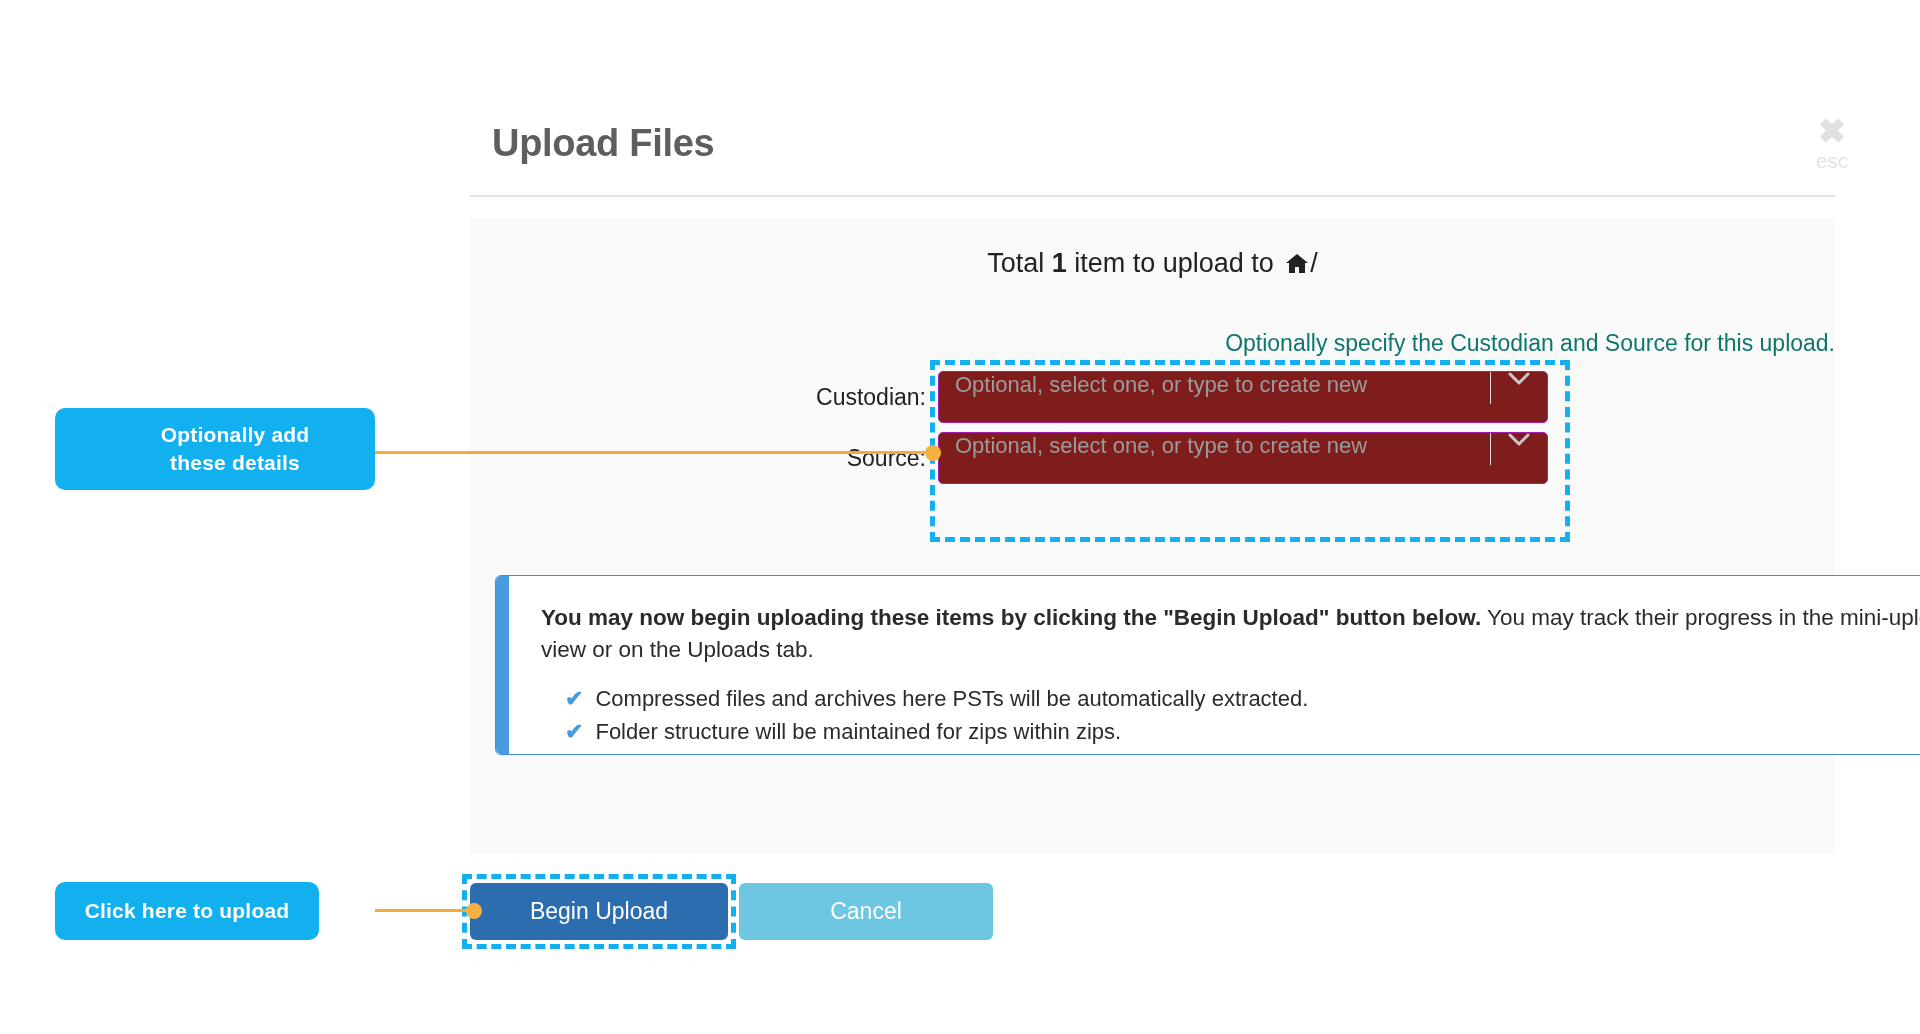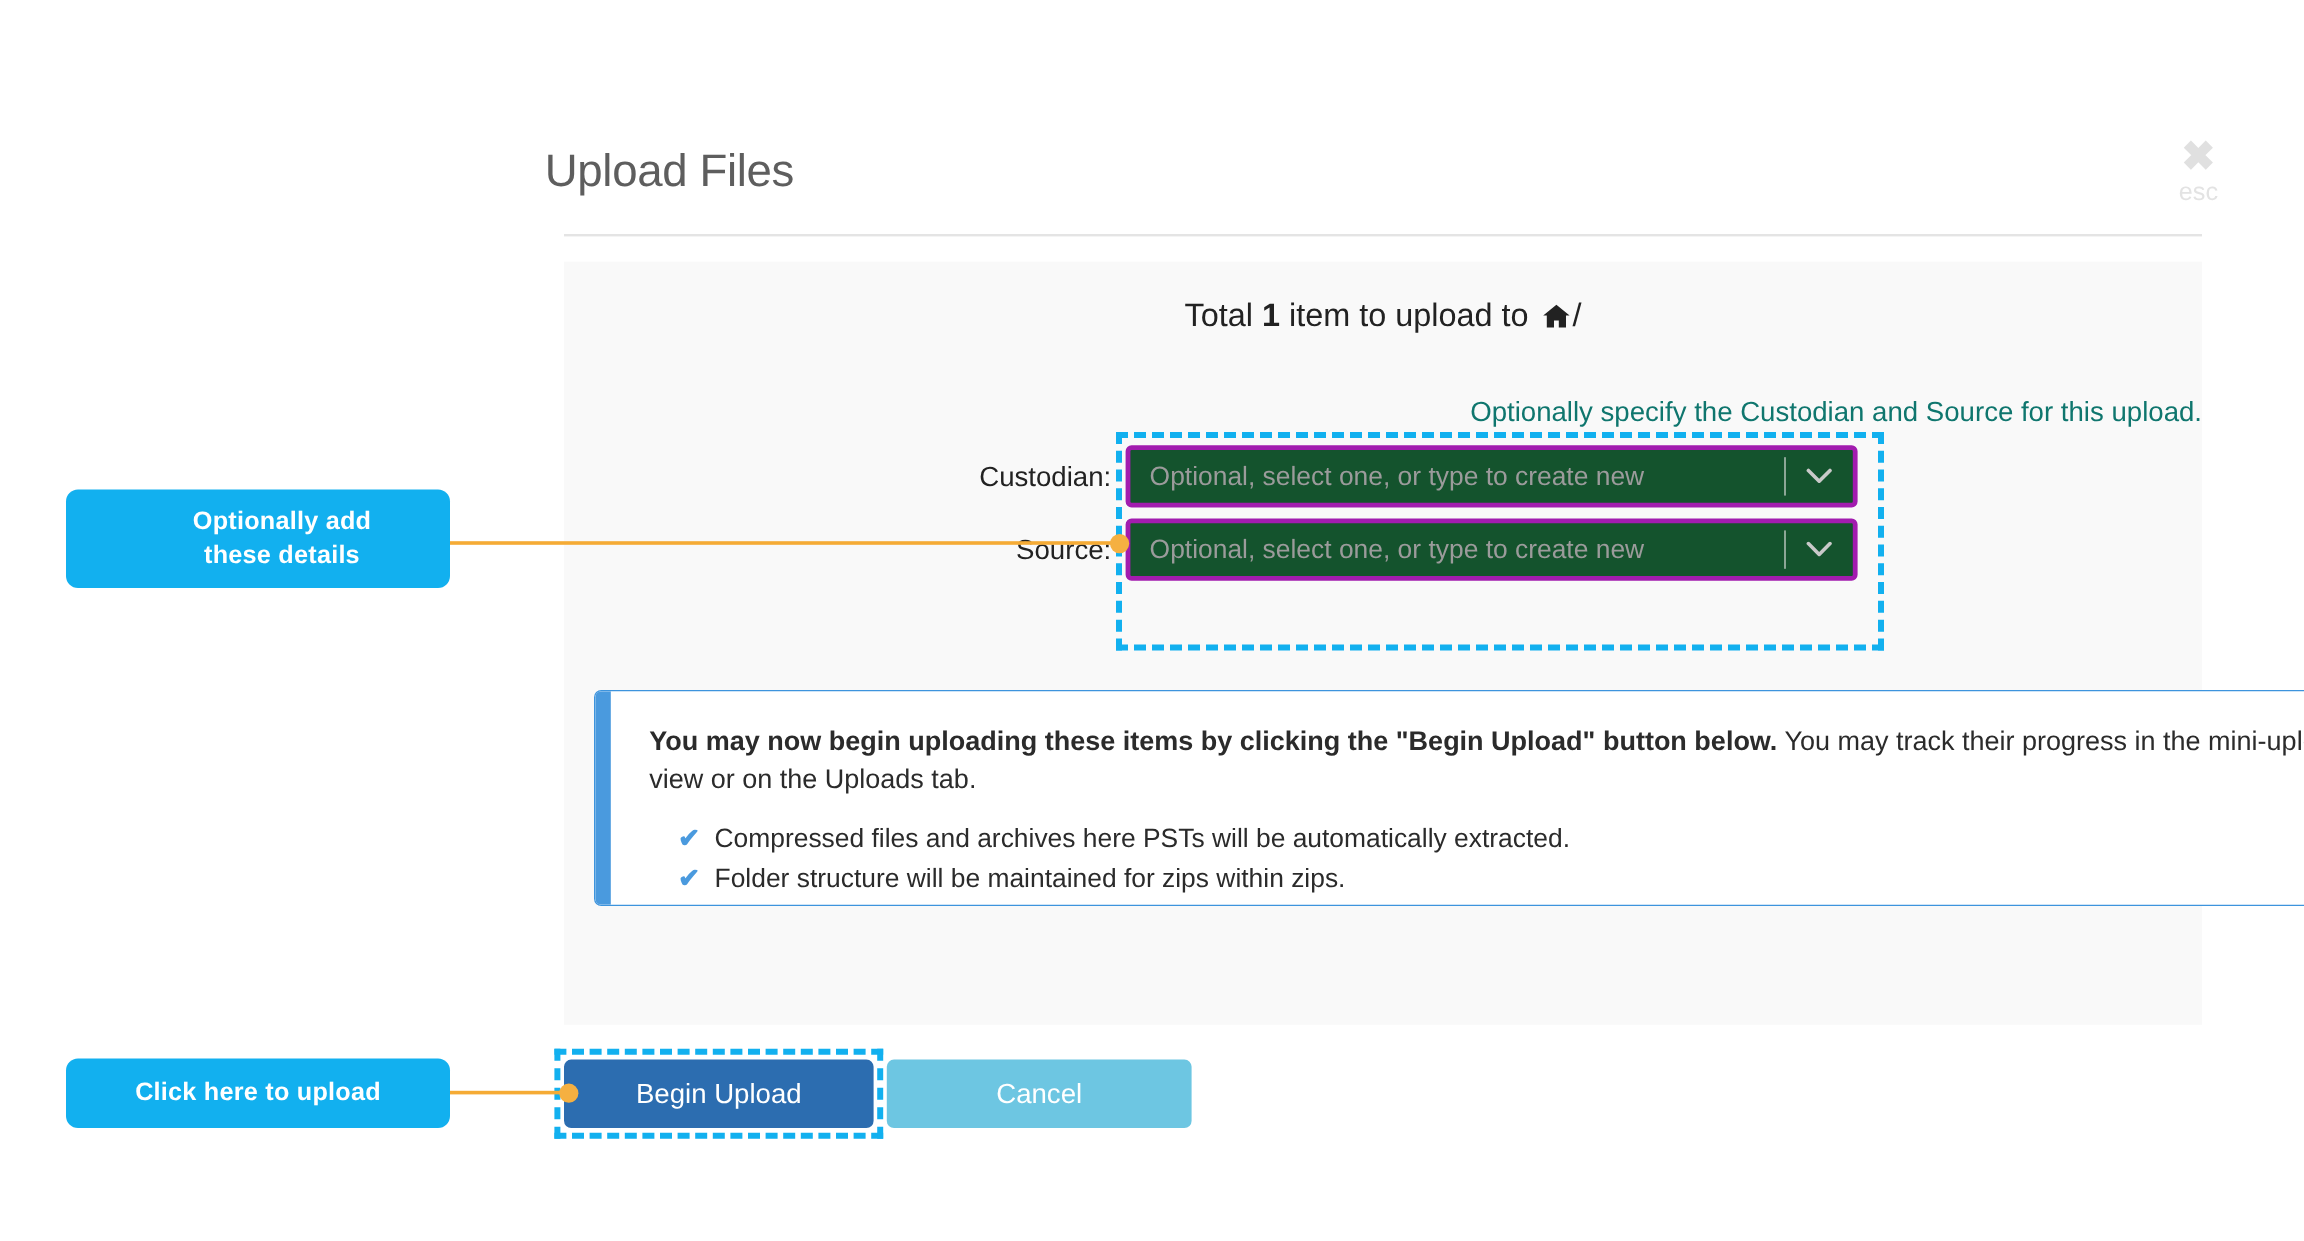--- a/index.html
+++ b/index.html
@@ -8,23 +8,23 @@
     height: 1034px;
     background: #ffffff;
     font-family: "Liberation Sans", sans-serif;
     overflow: hidden;
   }
   #root { position: relative; width: 1920px; height: 1034px; }
 
   
   .modal-title {
     position: absolute;
-    left: 454px; top: 122px;
+    left: 492px; top: 122px;
     font-size: 38px;
-    font-weight: normal;
+    font-weight: bold;
     color: #5e5e5e;
     letter-spacing: -0.3px;
   }
   .close-area {
     position: absolute;
     right: 52px; top: 114px;
     width: 72px;
     text-align: center;
     cursor: pointer;
   }
@@ -97,25 +97,25 @@
     width: 290px;
     text-align: right;
     font-size: 23px;
     color: #222;
     padding-right: 12px;
     white-space: nowrap;
   }
   .select-box {
     width: 610px;
     height: 52px;
-    background: #14532d;
-    border: 4px solid #a21caf;
+    background: #7f1d1d;
+    border: 1px solid #a21caf;
     border-radius: 5px;
     display: flex;
-    align-items: center;
+    align-items: flex-start;
     cursor: pointer;
   }
   .select-ph {
     flex: 1;
     padding-left: 16px;
     font-size: 22px;
     color: #9b9b9b;
     white-space: nowrap;
     overflow: hidden;
   }
@@ -212,21 +212,21 @@
     line-height: 28px;
     font-size: 21px;
     letter-spacing: 0.2px;
   }
   .callout-details {
     left: 55px; top: 408px;
     width: 320px; height: 82px; padding-left: 40px;
   }
   .callout-upload {
     left: 55px; top: 882px;
-    width: 320px; height: 58px;
+    width: 264px; height: 58px;
   }
 
   .conn-line {
     position: absolute;
     height: 3px;
     background: #f5ab35;
   }
   .conn-line.top  { left: 375px; top: 451px;  width: 558px; }
   .conn-line.bot  { left: 375px; top: 909px;  width: 100px; }
 

